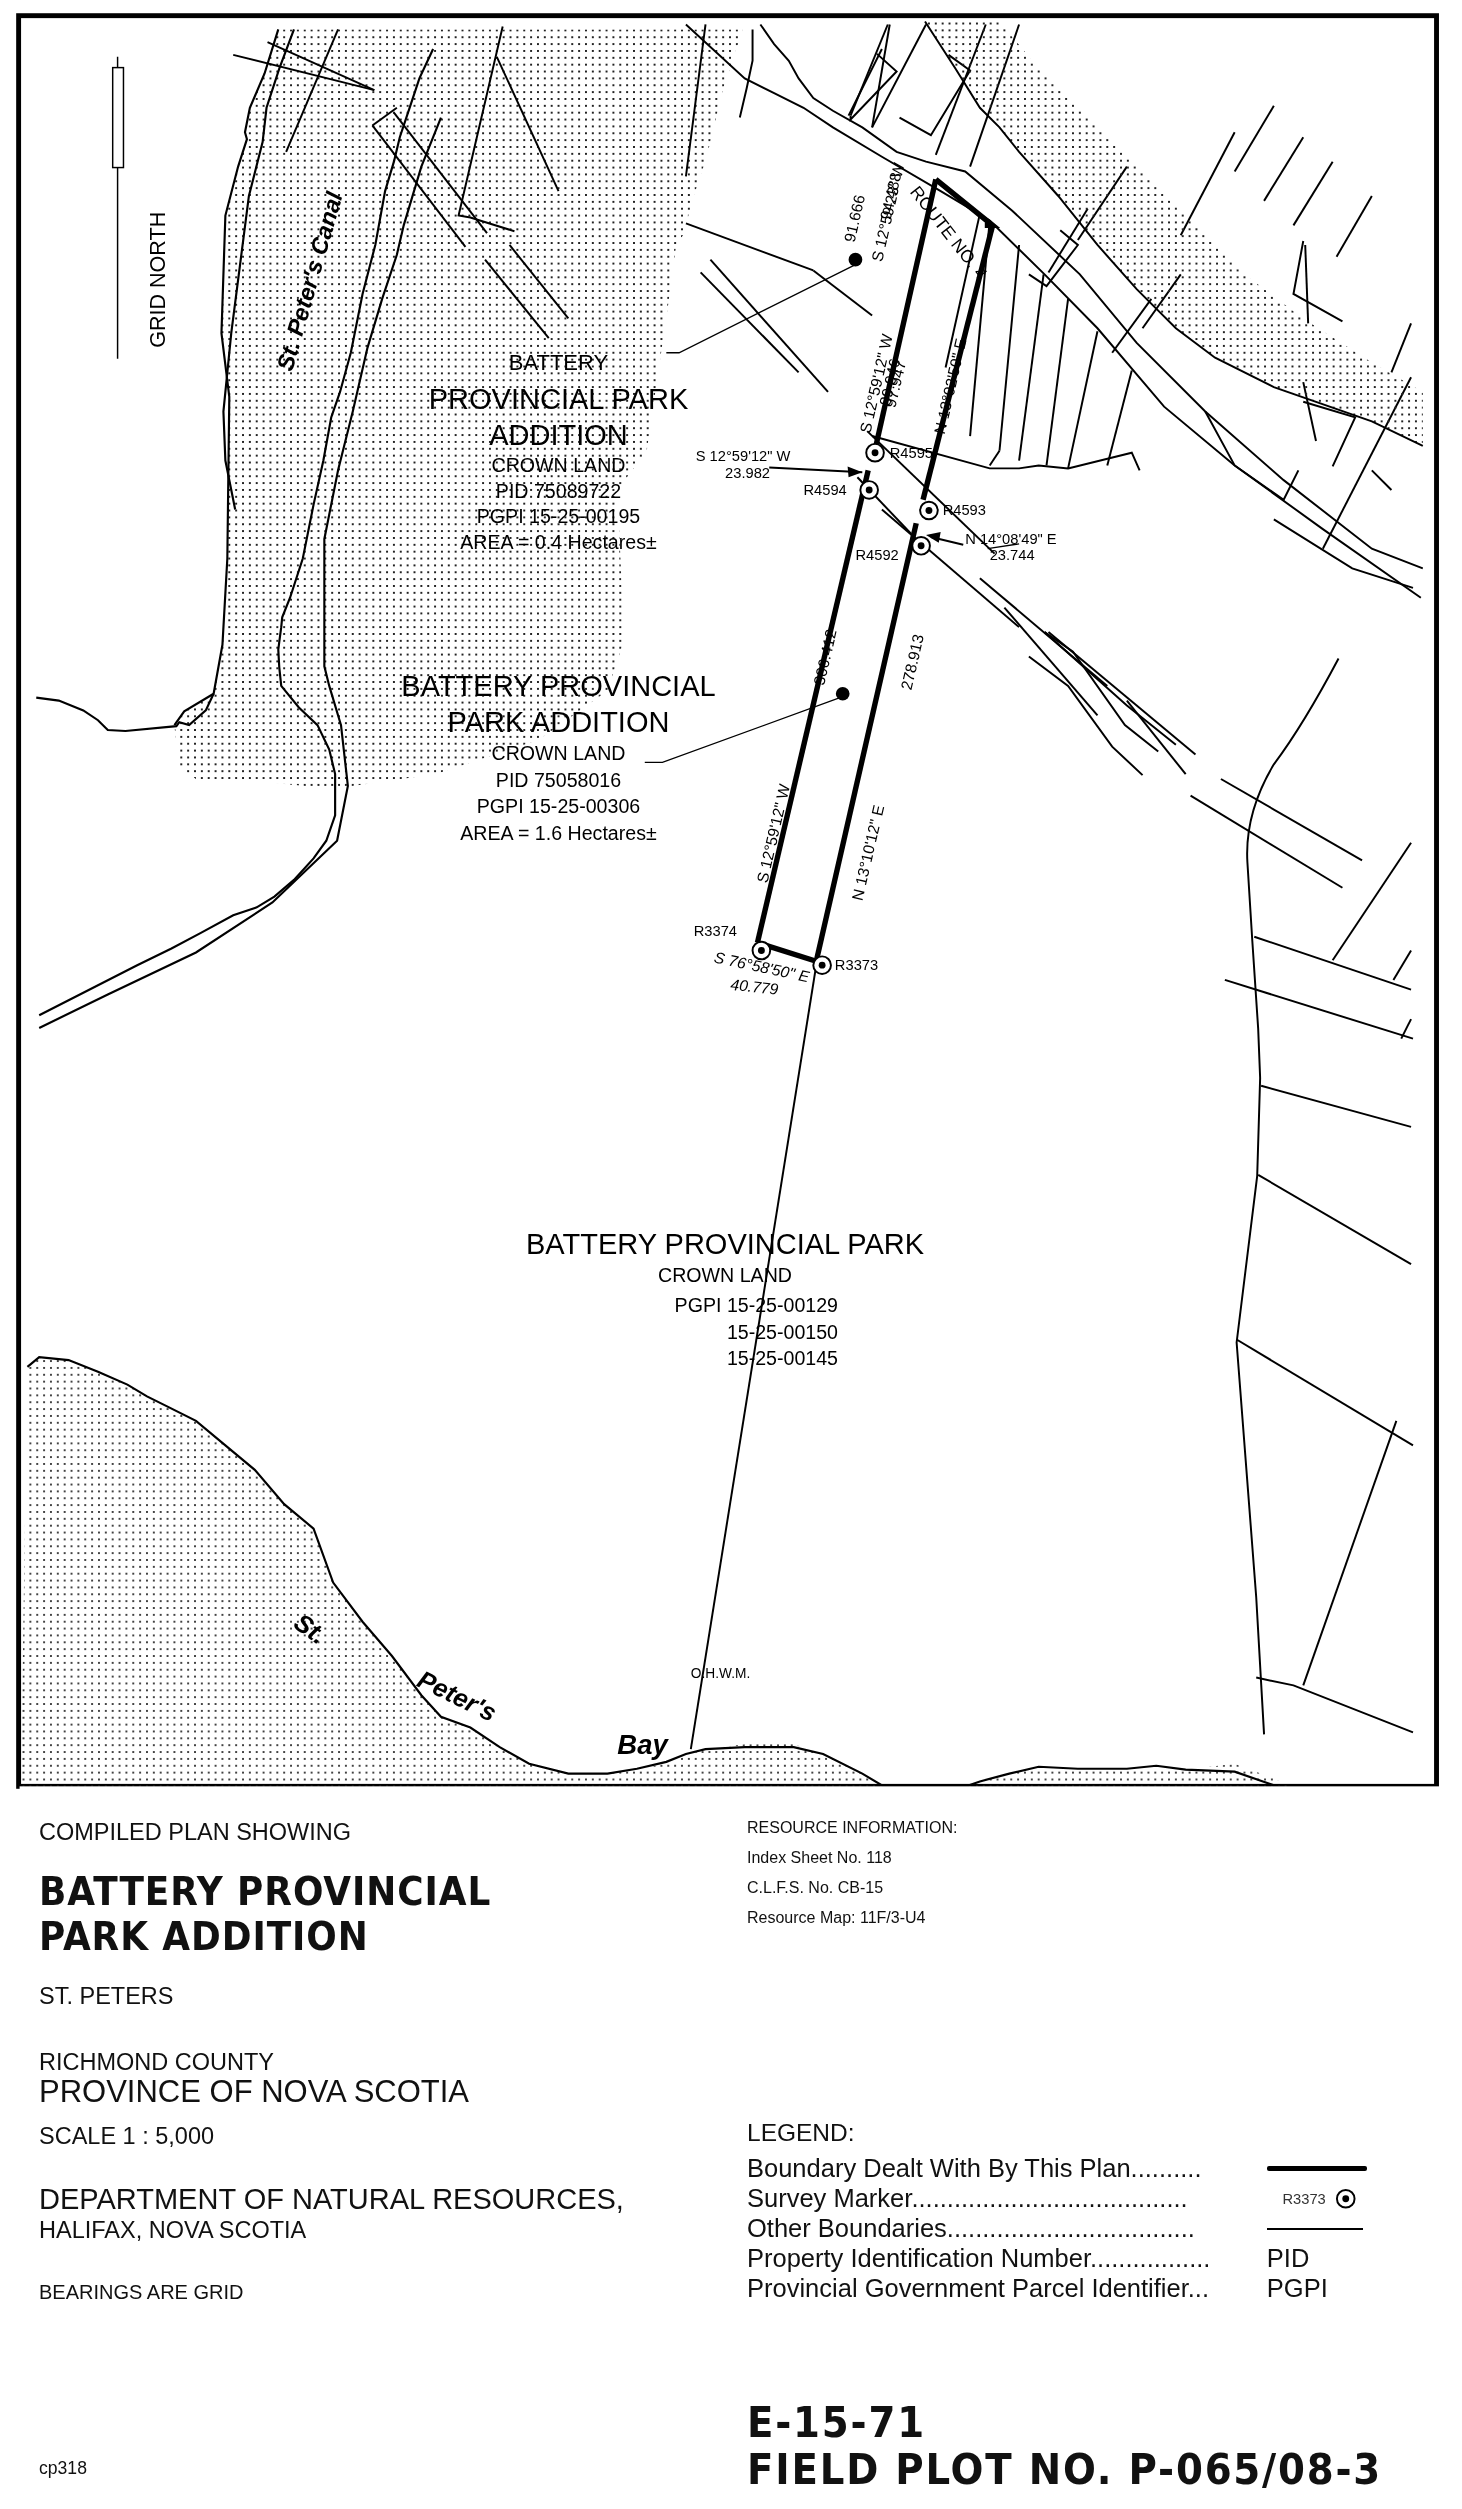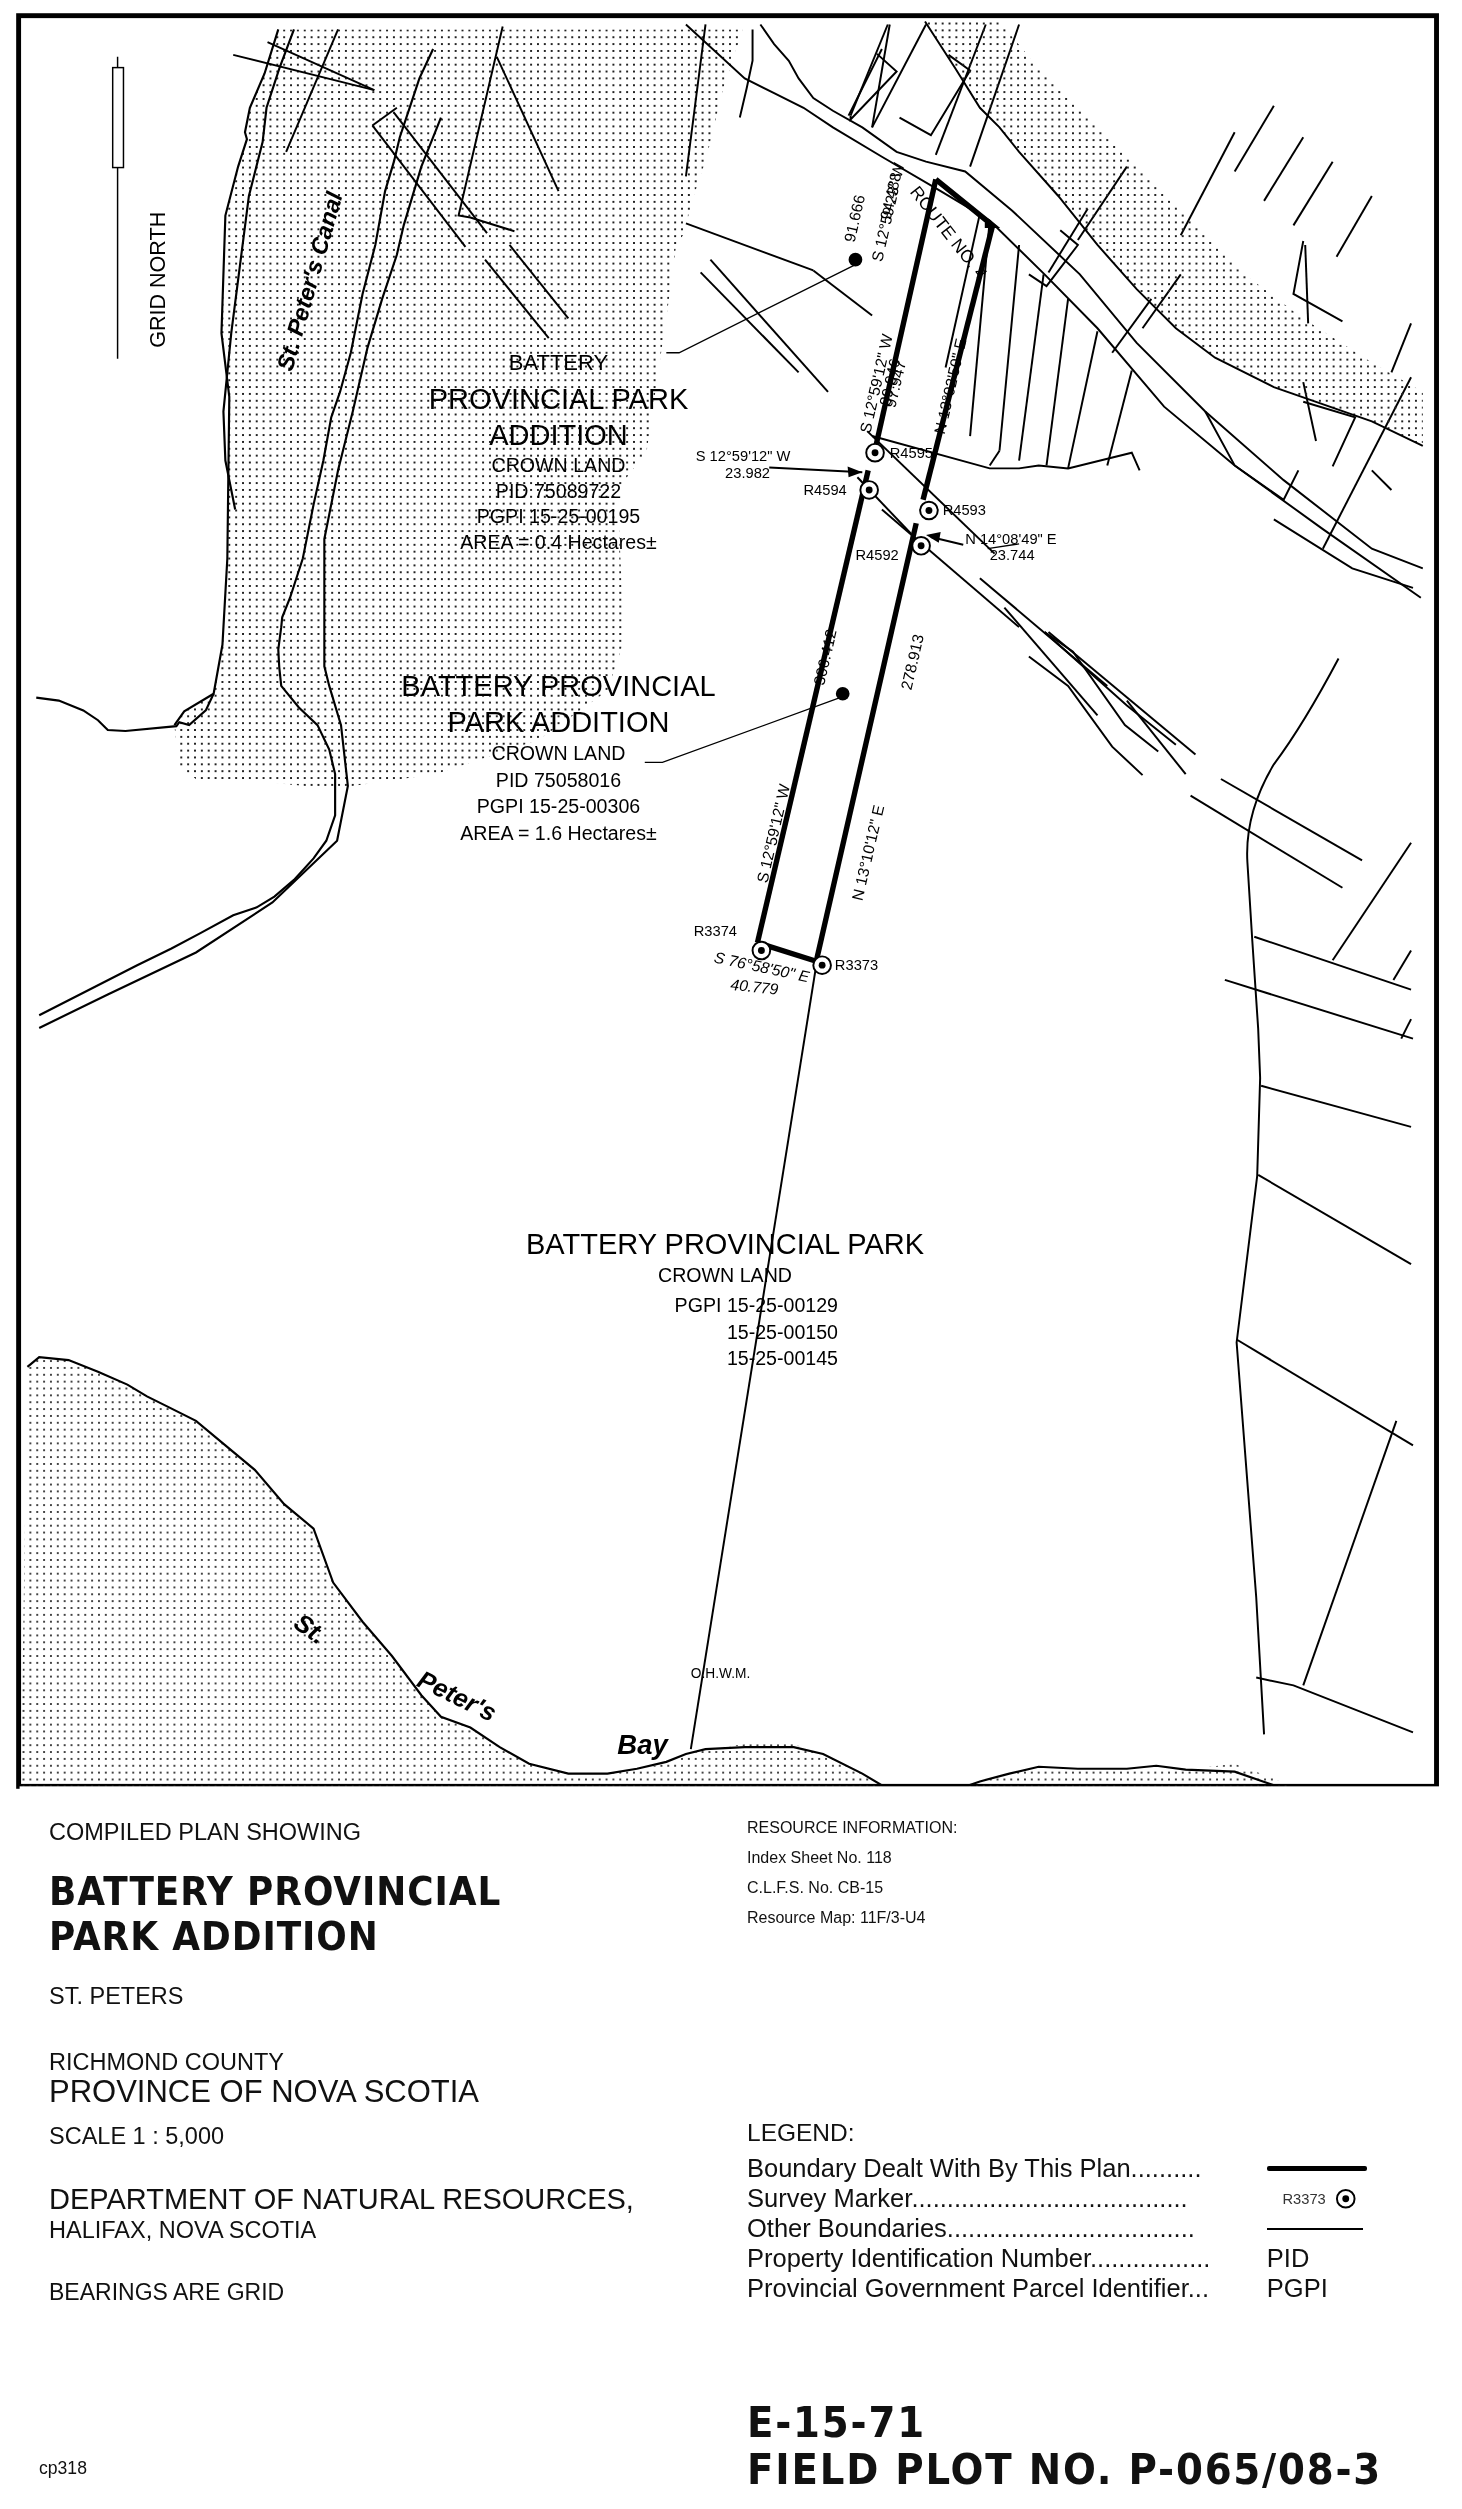--- a/index.html
+++ b/index.html
@@ -263,33 +263,33 @@
   <div style="font-size:29px; line-height:35px;">BATTERY PROVINCIAL PARK</div>
   <div style="font-size:19.6px; line-height:26.5px;">CROWN LAND</div>
 </div>
 <div class="t" style="left:637px; top:1292px; width:201px; text-align:right; font-size:19.6px; line-height:26.5px;">
   <div>PGPI 15-25-00129</div>
   <div>15-25-00150</div>
   <div>15-25-00145</div>
 </div>
 </div>
 
-<div class="info" style="left:49px; top:1818px;">
+<div class="info" style="left:39px; top:1818px;">
   <span class="line" style="font-size:23.5px; line-height:29px;">COMPILED PLAN SHOWING</span>
   <div style="margin-top:21.6px;">
     <span class="line bold-title">BATTERY PROVINCIAL</span>
     <span class="line bold-title">PARK ADDITION</span>
   </div>
   <span class="line" style="font-size:23.5px; line-height:29px; margin-top:23.5px;">ST. PETERS</span>
   <span class="line" style="font-size:23.5px; line-height:29px; margin-top:37px;">RICHMOND COUNTY</span>
   <span class="line" style="font-size:31px; line-height:29px;">PROVINCE OF NOVA SCOTIA</span>
   <span class="line" style="font-size:23.5px; line-height:29px; margin-top:15.7px;">SCALE 1 : 5,000</span>
   <span class="line" style="font-size:29px; line-height:31px; margin-top:33px;">DEPARTMENT OF NATURAL RESOURCES,</span>
   <span class="line" style="font-size:23.5px; line-height:31px;">HALIFAX, NOVA SCOTIA</span>
-  <span class="line" style="font-size:23px; line-height:23.5px; margin-top:35px;">BEARINGS ARE GRID</span>
+  <span class="line" style="font-size:20px; line-height:23.5px; margin-top:35px;">BEARINGS ARE GRID</span>
 </div>
 <div class="info" style="left:39px; top:2458px; font-size:17.6px;">cp318</div>
 
 <div class="info" style="left:747px; top:1813px; font-size:16px; line-height:30px;">
   <span class="line">RESOURCE INFORMATION:</span>
   <span class="line">Index Sheet No. 118</span>
   <span class="line">C.L.F.S. No. CB-15</span>
   <span class="line">Resource Map: 11F/3-U4</span>
 </div>
 

